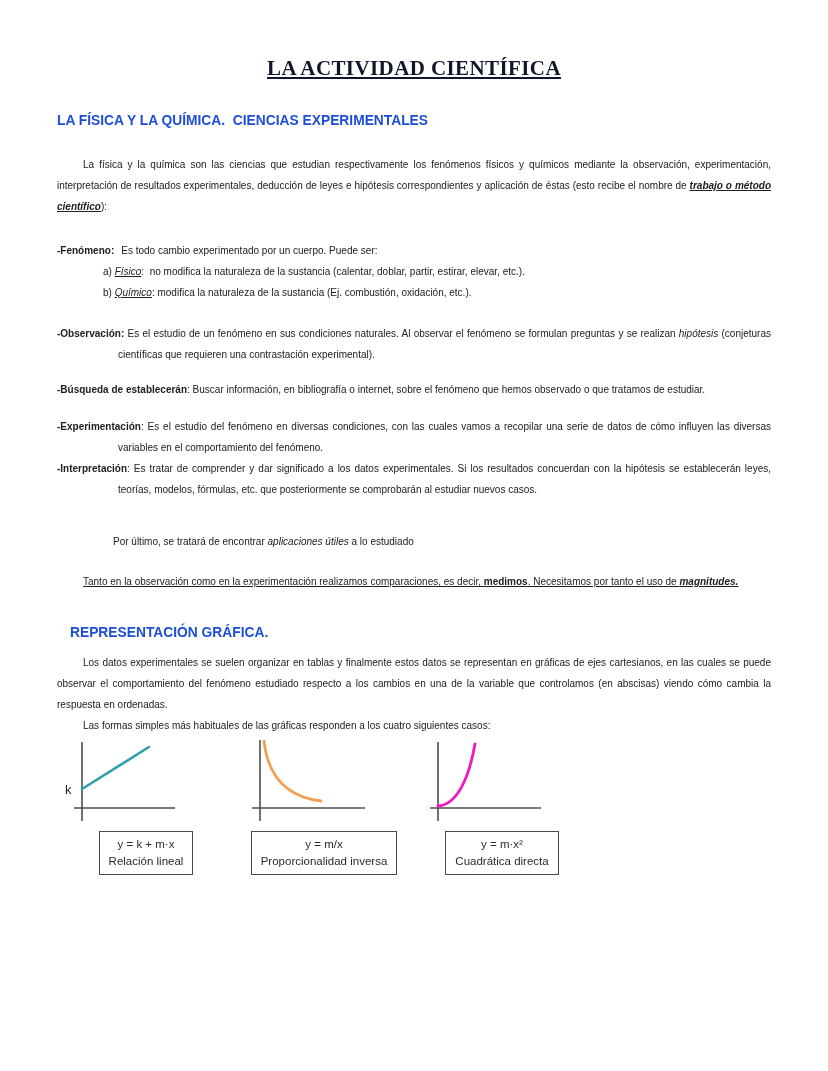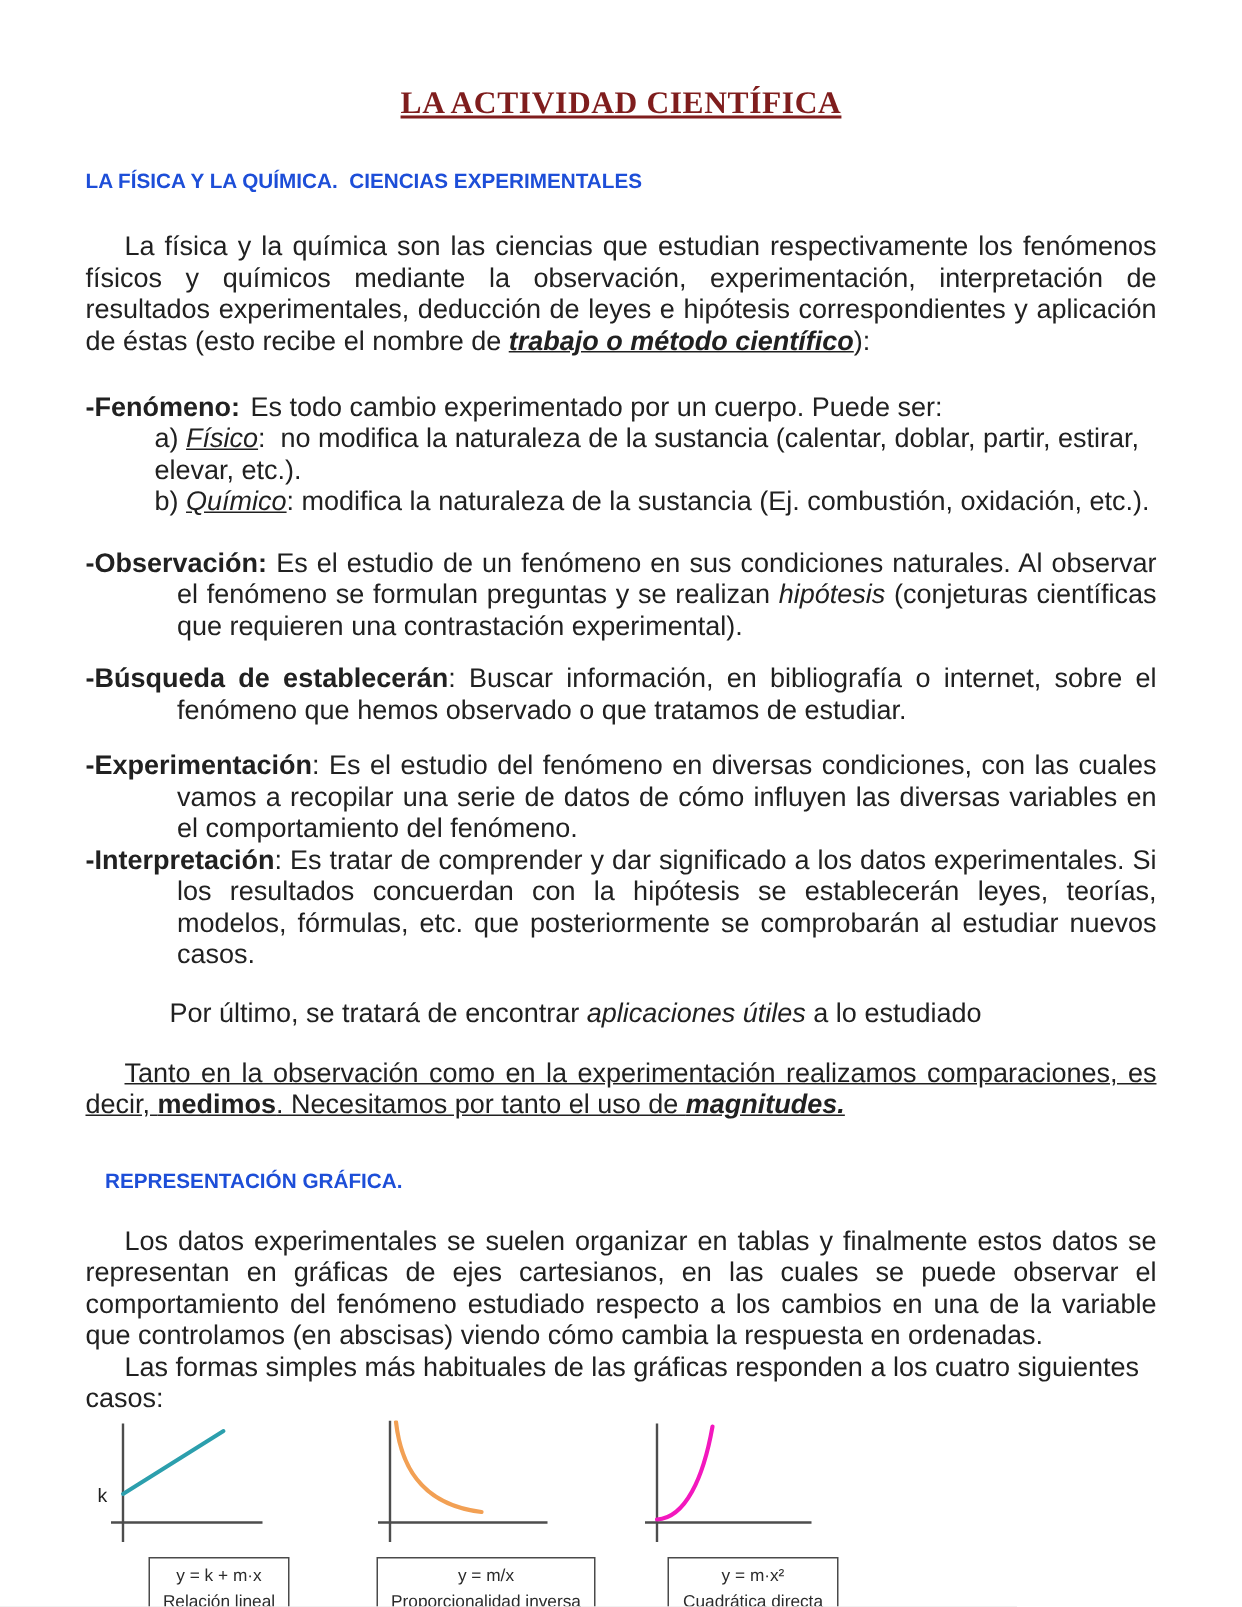--- a/index.html
+++ b/index.html
@@ -4,25 +4,25 @@
 <style>
   html,body { margin:0; padding:0; background:#e8e8e8; }
   .page {
     width:828px; height:1071px; margin:0 auto; background:#ffffff;
     font-family:"Liberation Sans", sans-serif; color:#212121;
     position:relative; overflow:hidden; box-sizing:border-box;
   }
   .content { padding:56px 57px 0 57px; }
   .doc-title {
     text-align:center; font-family:"Liberation Serif", serif; font-weight:bold;
-    font-size:21px; color:#7f1d1d; text-decoration:underline; letter-spacing:0.4px;
+    font-size:21px; color:#0f172a; text-decoration:underline; letter-spacing:0.4px;
     margin:0 0 32px 0;
   }
   .sec-heading { color:#1d4ed8; font-weight:bold; font-size:13.8px; margin:0; }
-  p { font-size:18px; line-height:21px; margin:0; }
+  p { font-size:10px; line-height:21px; margin:0; }
   .just { text-align:justify; }
   .indent { text-indent:26px; }
   .hang { padding-left:61px; text-indent:-61px; }
   .fen-items { margin-left:46px; }
   .b { font-weight:bold; }
   .i { font-style:italic; }
   .iu { font-style:italic; text-decoration:underline; }
   .biu { font-weight:bold; font-style:italic; text-decoration:underline; }
   .bi { font-weight:bold; font-style:italic; }
   .upara { text-decoration:underline; }
@@ -57,27 +57,27 @@
     </div>
 
     <p class="just hang" style="margin-top:20px;"><span class="b">-Observación:</span><span> Es el estudio de un fenómeno en sus condiciones naturales. Al observar el fenómeno se formulan preguntas y se realizan </span><span class="i">hipótesis</span><span> (conjeturas científicas que requieren una contrastación experimental).</span></p>
 
     <p class="just hang" style="margin-top:14px;"><span class="b">-Búsqueda de establecerán</span><span>: Buscar información, en bibliografía o internet, sobre el fenómeno que hemos observado o que tratamos de estudiar.</span></p>
 
     <p class="just hang" style="margin-top:16px;"><span class="b">-Experimentación</span><span>: Es el estudio del fenómeno en diversas condiciones, con las cuales vamos a recopilar una serie de datos de cómo influyen las diversas variables en el comportamiento del fenómeno.</span></p>
 
     <p class="just hang" style="margin-top:0;"><span class="b">-Interpretación</span><span>: Es tratar de comprender y dar significado a los datos experimentales. Si los resultados concuerdan con la hipótesis se establecerán leyes, teorías, modelos, fórmulas, etc. que posteriormente se comprobarán al estudiar nuevos casos.</span></p>
 
-    <p style="margin-top:18px; margin-left:56px;"><span>Por último, se tratará de encontrar </span><span class="i">aplicaciones útiles</span><span> a lo estudiado</span></p>
+    <p style="margin-top:31px; margin-left:56px;"><span>Por último, se tratará de encontrar </span><span class="i">aplicaciones útiles</span><span> a lo estudiado</span></p>
 
     <p class="just indent upara" style="margin-top:19px;"><span>Tanto en la observación como en la experimentación realizamos comparaciones, es decir, </span><span class="b">medimos</span><span>. Necesitamos por tanto el uso de </span><span class="bi">magnitudes.</span></p>
 
     <h2 class="sec-heading" style="margin-top:33px;padding-left:13px;">REPRESENTACIÓN GRÁFICA.</h2>
 
-    <p class="just indent" style="margin-top:22px;">Los datos experimentales se suelen organizar en tablas y finalmente estos datos se representan en gráficas de ejes cartesianos, en las cuales se puede observar el comportamiento del fenómeno estudiado respecto a los cambios en una de la variable que controlamos (en abscisas) viendo cómo cambia la respuesta en ordenadas.</p>
+    <p class="just indent" style="margin-top:12px;">Los datos experimentales se suelen organizar en tablas y finalmente estos datos se representan en gráficas de ejes cartesianos, en las cuales se puede observar el comportamiento del fenómeno estudiado respecto a los cambios en una de la variable que controlamos (en abscisas) viendo cómo cambia la respuesta en ordenadas.</p>
     <p class="indent">Las formas simples más habituales de las gráficas responden a los cuatro siguientes casos:</p>
 
     <div class="charts">
 
 
       <div class="chart-cell">
         <svg width="160" height="88" viewBox="0 0 160 88">
           <line x1="25" y1="2" x2="25" y2="81" stroke="#4D4D4D" stroke-width="1.6"></line>
           <line x1="17" y1="68" x2="118" y2="68" stroke="#4D4D4D" stroke-width="1.6"></line>
           <line x1="25" y1="49" x2="92" y2="7" stroke-width="2.6" stroke-linecap="round" stroke="#2C9FAD"></line>

